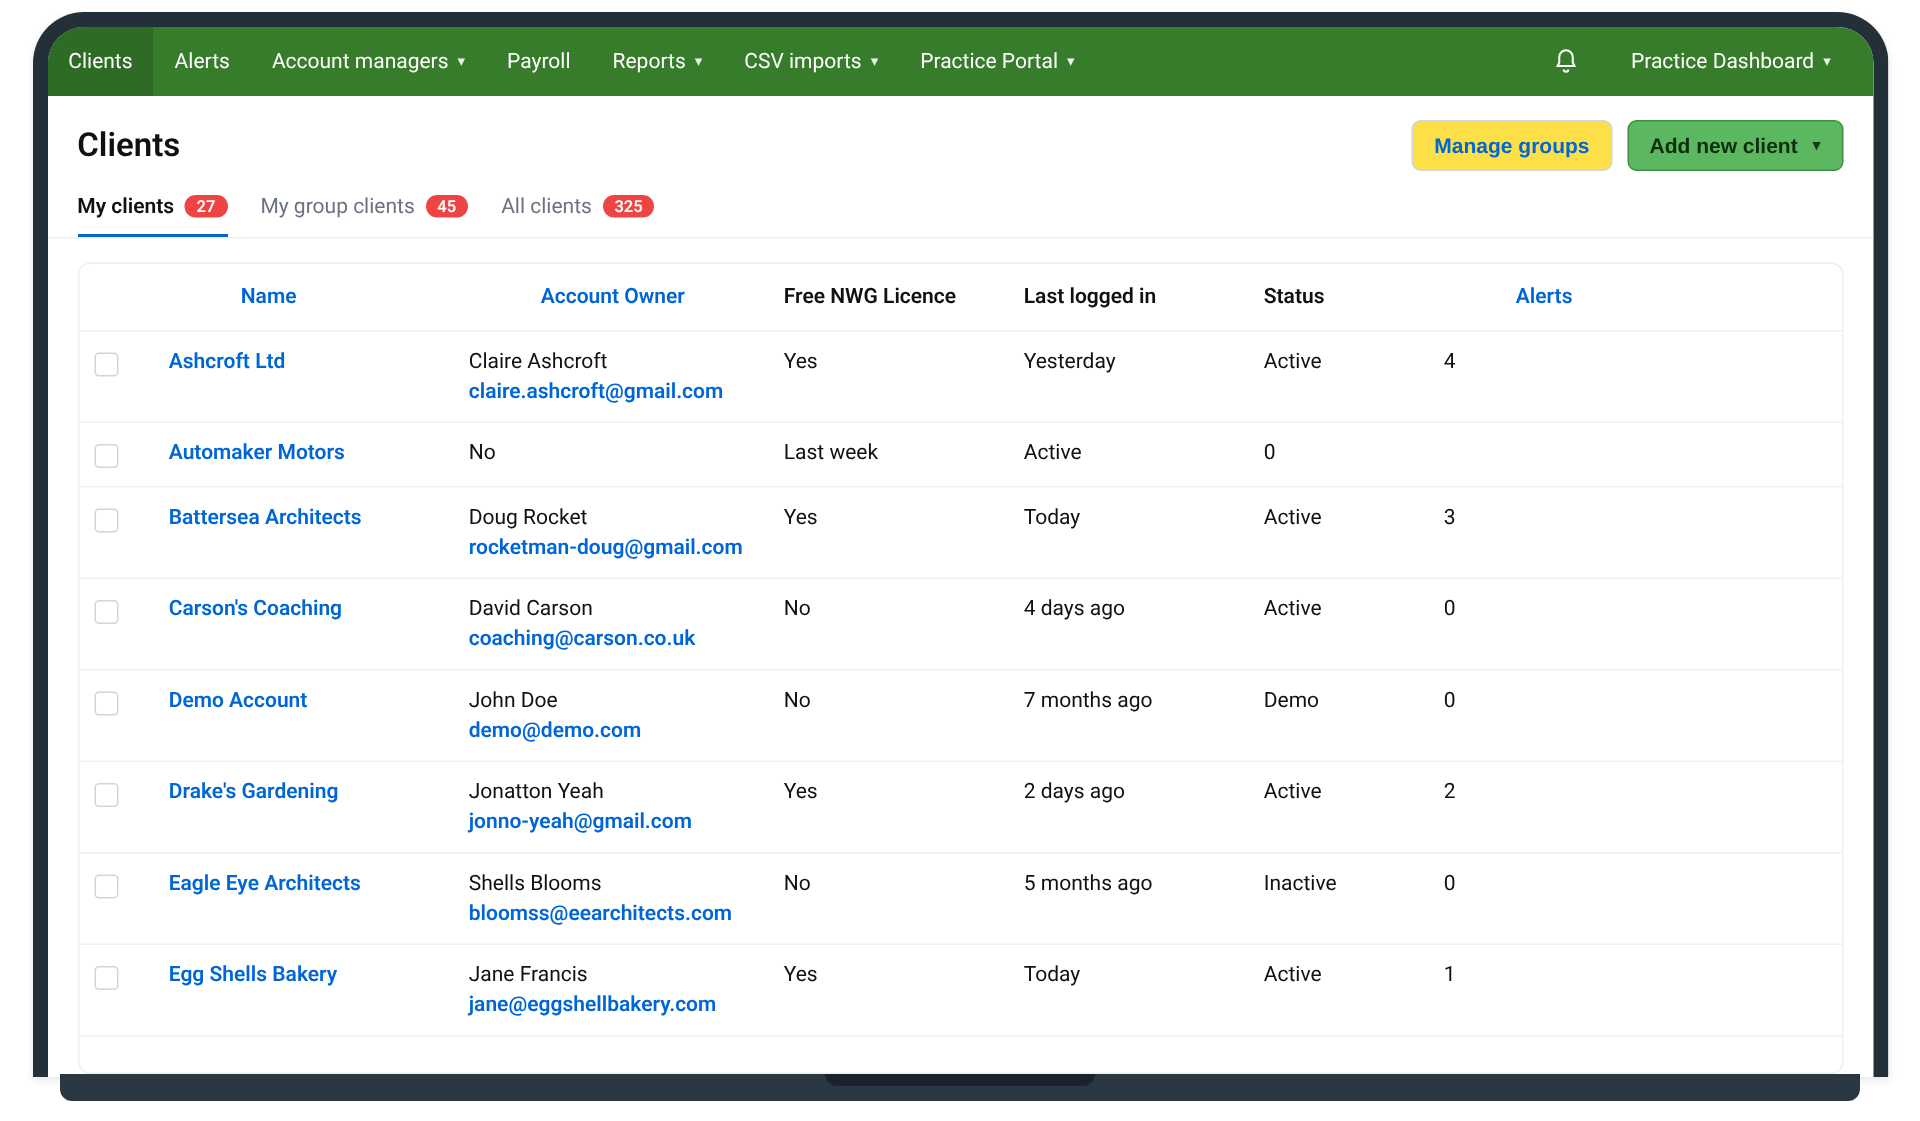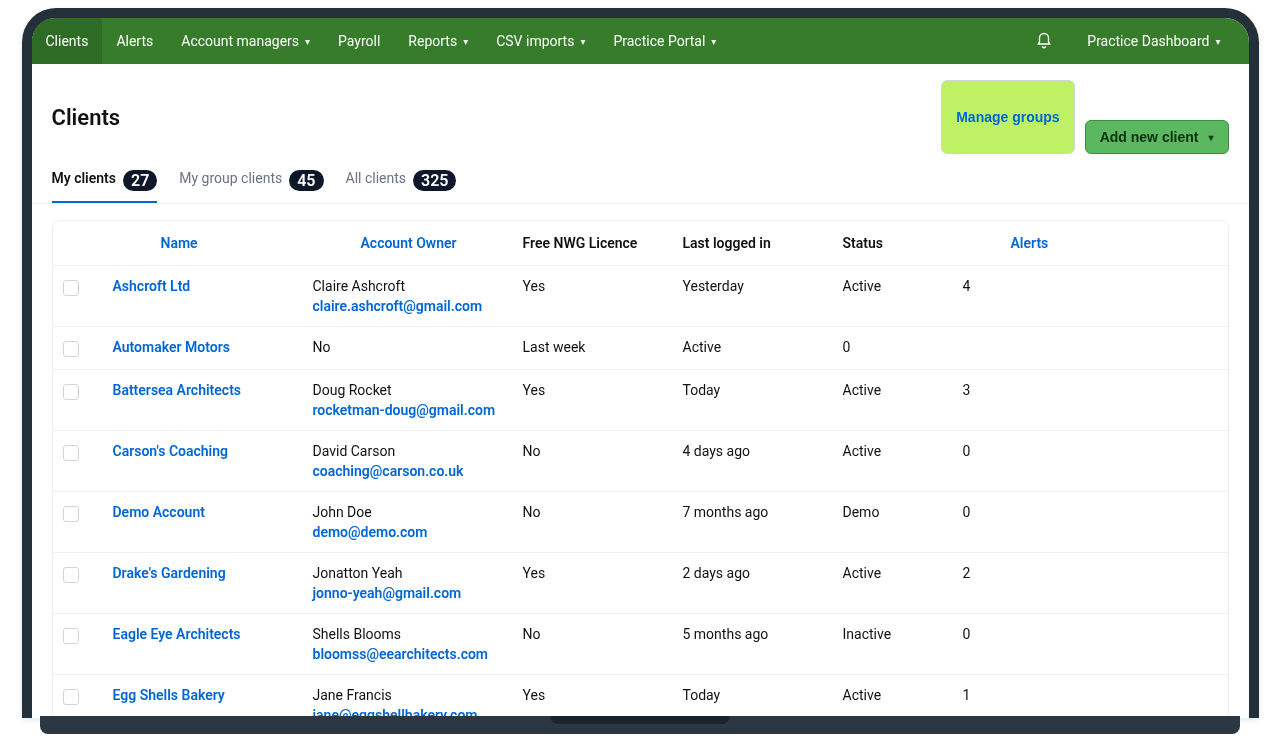--- a/index.html
+++ b/index.html
@@ -49,42 +49,41 @@
 
 
 .page-header {
   display: flex;
   align-items: center;
   padding: 16px 20px 10px 20px;
 }
 .page-title { font-size: 22px; font-weight: 600; color: #111; }
 .header-actions { margin-left: auto; display: flex; gap: 10px; }
 .btn-outline {
-  background: #bef264;
+  background: #fde047;
   border: 1px solid #d0d5dd;
   color: #0066d6;
   font-weight: 600;
   padding: 8px 14px;
   border-radius: 6px;
   font-size: 14px;
   cursor: pointer;
 }
 .btn-green {
   background: #5cb860;
   border: 1px solid #3d8f3f;
   color: #0b2f0b;
   font-weight: 600;
   padding: 8px 14px;
   border-radius: 6px;
   font-size: 14px;
   cursor: pointer;
   display: flex;
   align-items: center;
   gap: 10px;
-  margin-top: 40px;
 }
 
 
 .tabs {
   display: flex;
   gap: 22px;
   padding: 0 20px;
   border-bottom: 1px solid #eceff3;
   font-size: 14px;
 }
@@ -92,24 +91,24 @@
   display: flex;
   align-items: flex-start;
   gap: 7px;
   padding: 6px 0 10px 0;
   color: #6b7280;
   cursor: pointer;
   border-bottom: 2px solid transparent;
 }
 .tab.active { color: #111; font-weight: 600; border-bottom: 2px solid #0066d6; }
 .badge {
-  background: #0f172a;
+  background: #ef4444;
   color: #fff;
   border-radius: 999px;
-  font-size: 16px;
+  font-size: 11px;
   padding: 1px 8px;
   font-weight: 600;
 }
 
 
 .table-wrap { padding: 16px 20px; }
 .table {
   border: 1px solid #eceff3;
   border-radius: 8px;
   overflow: hidden;

